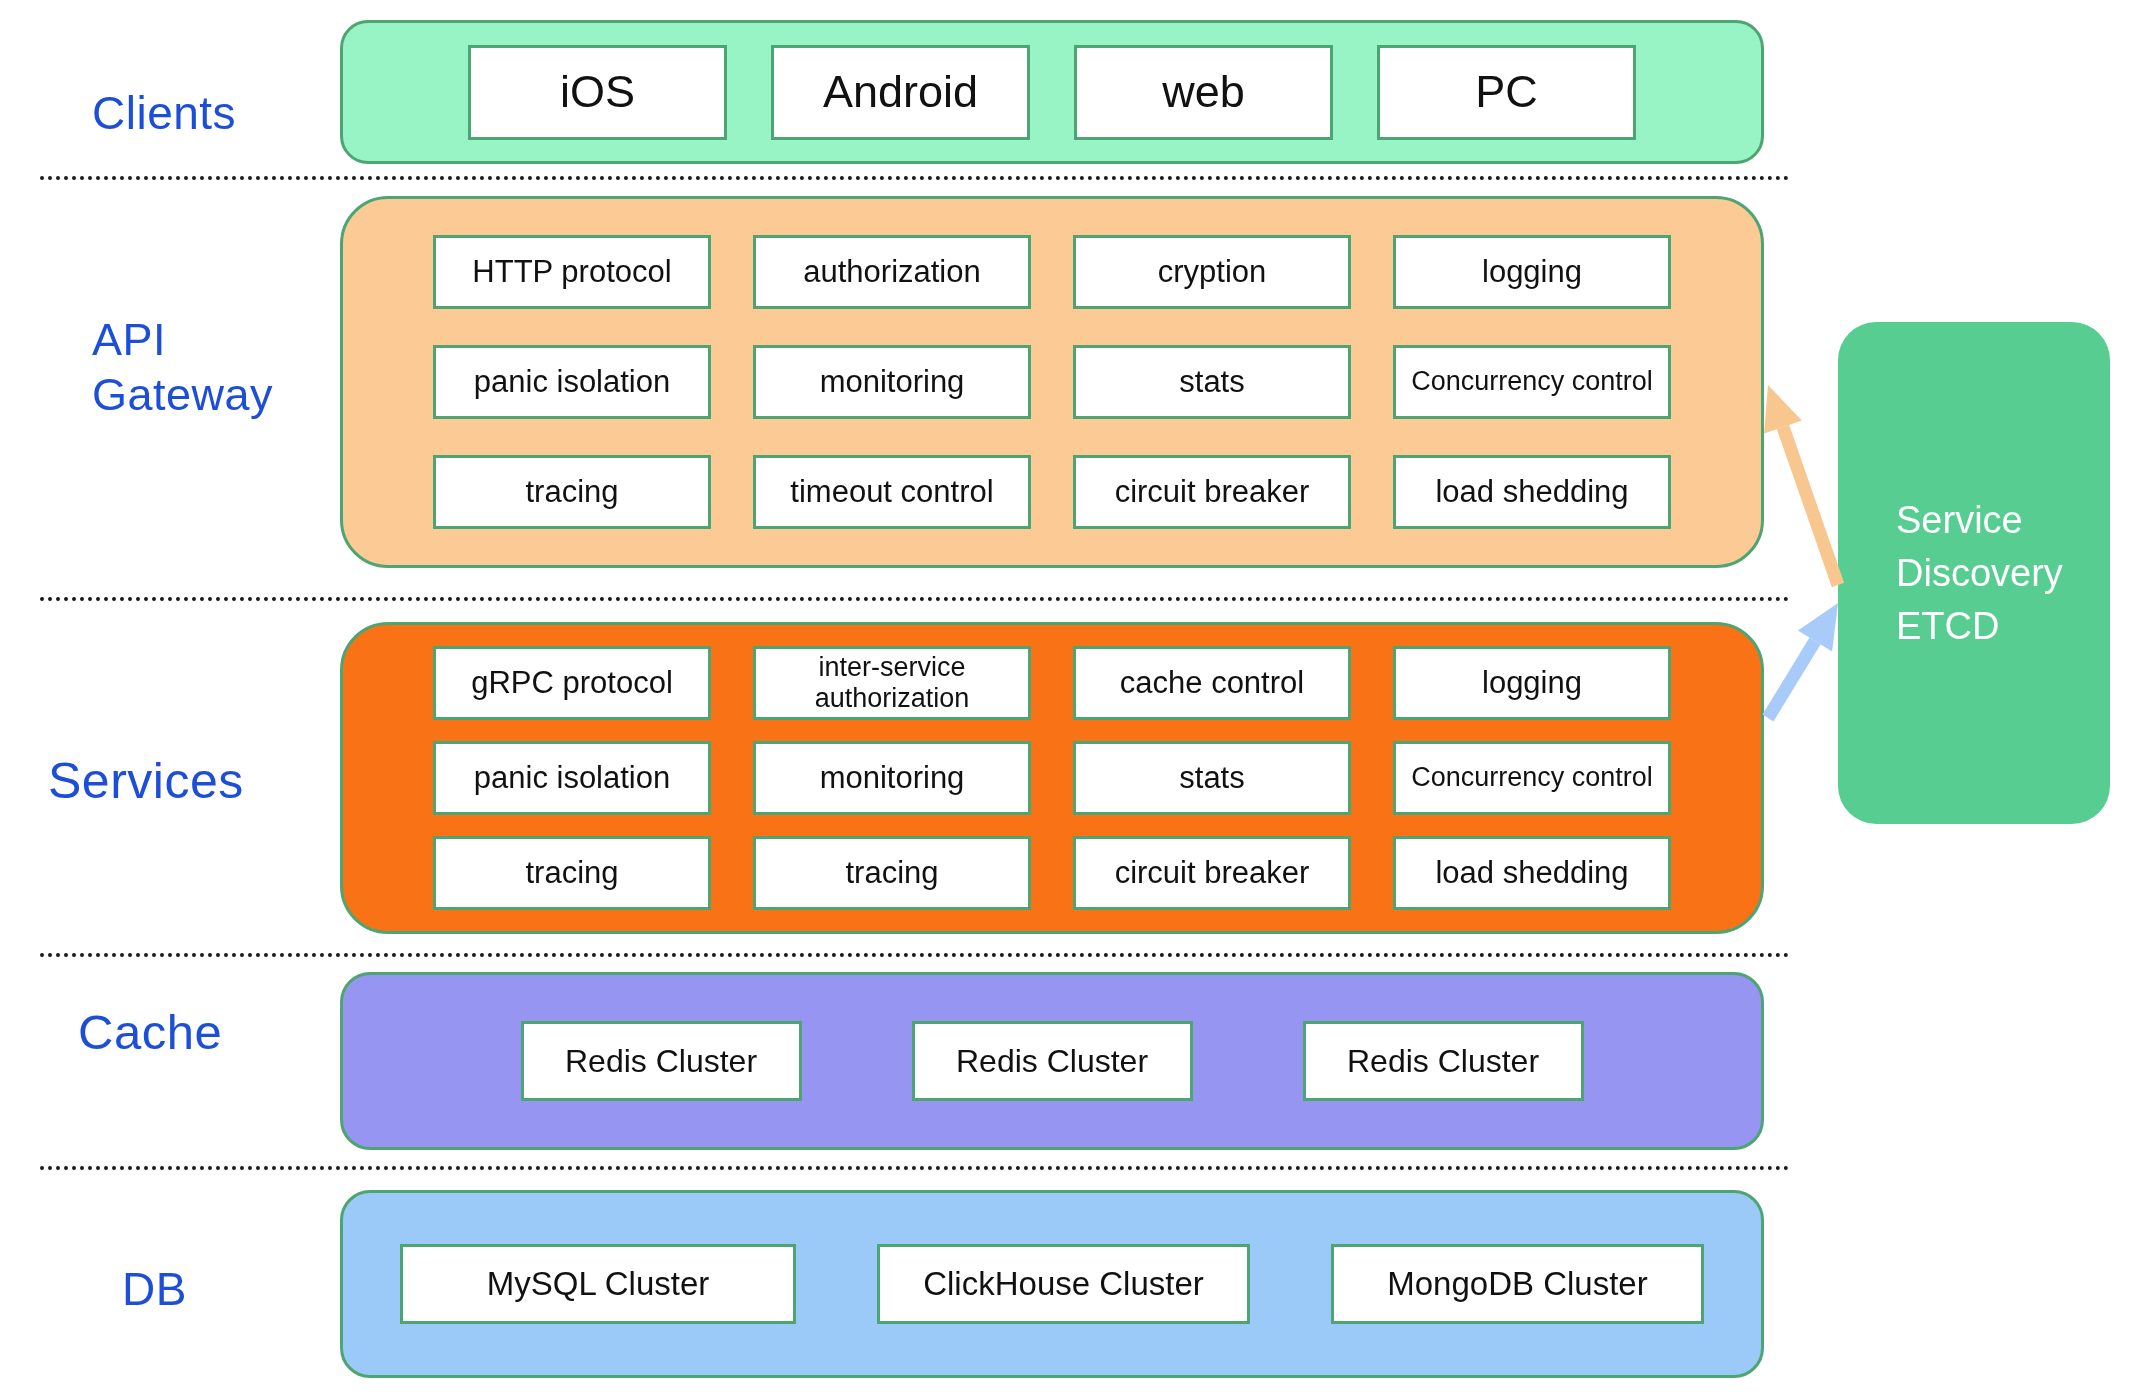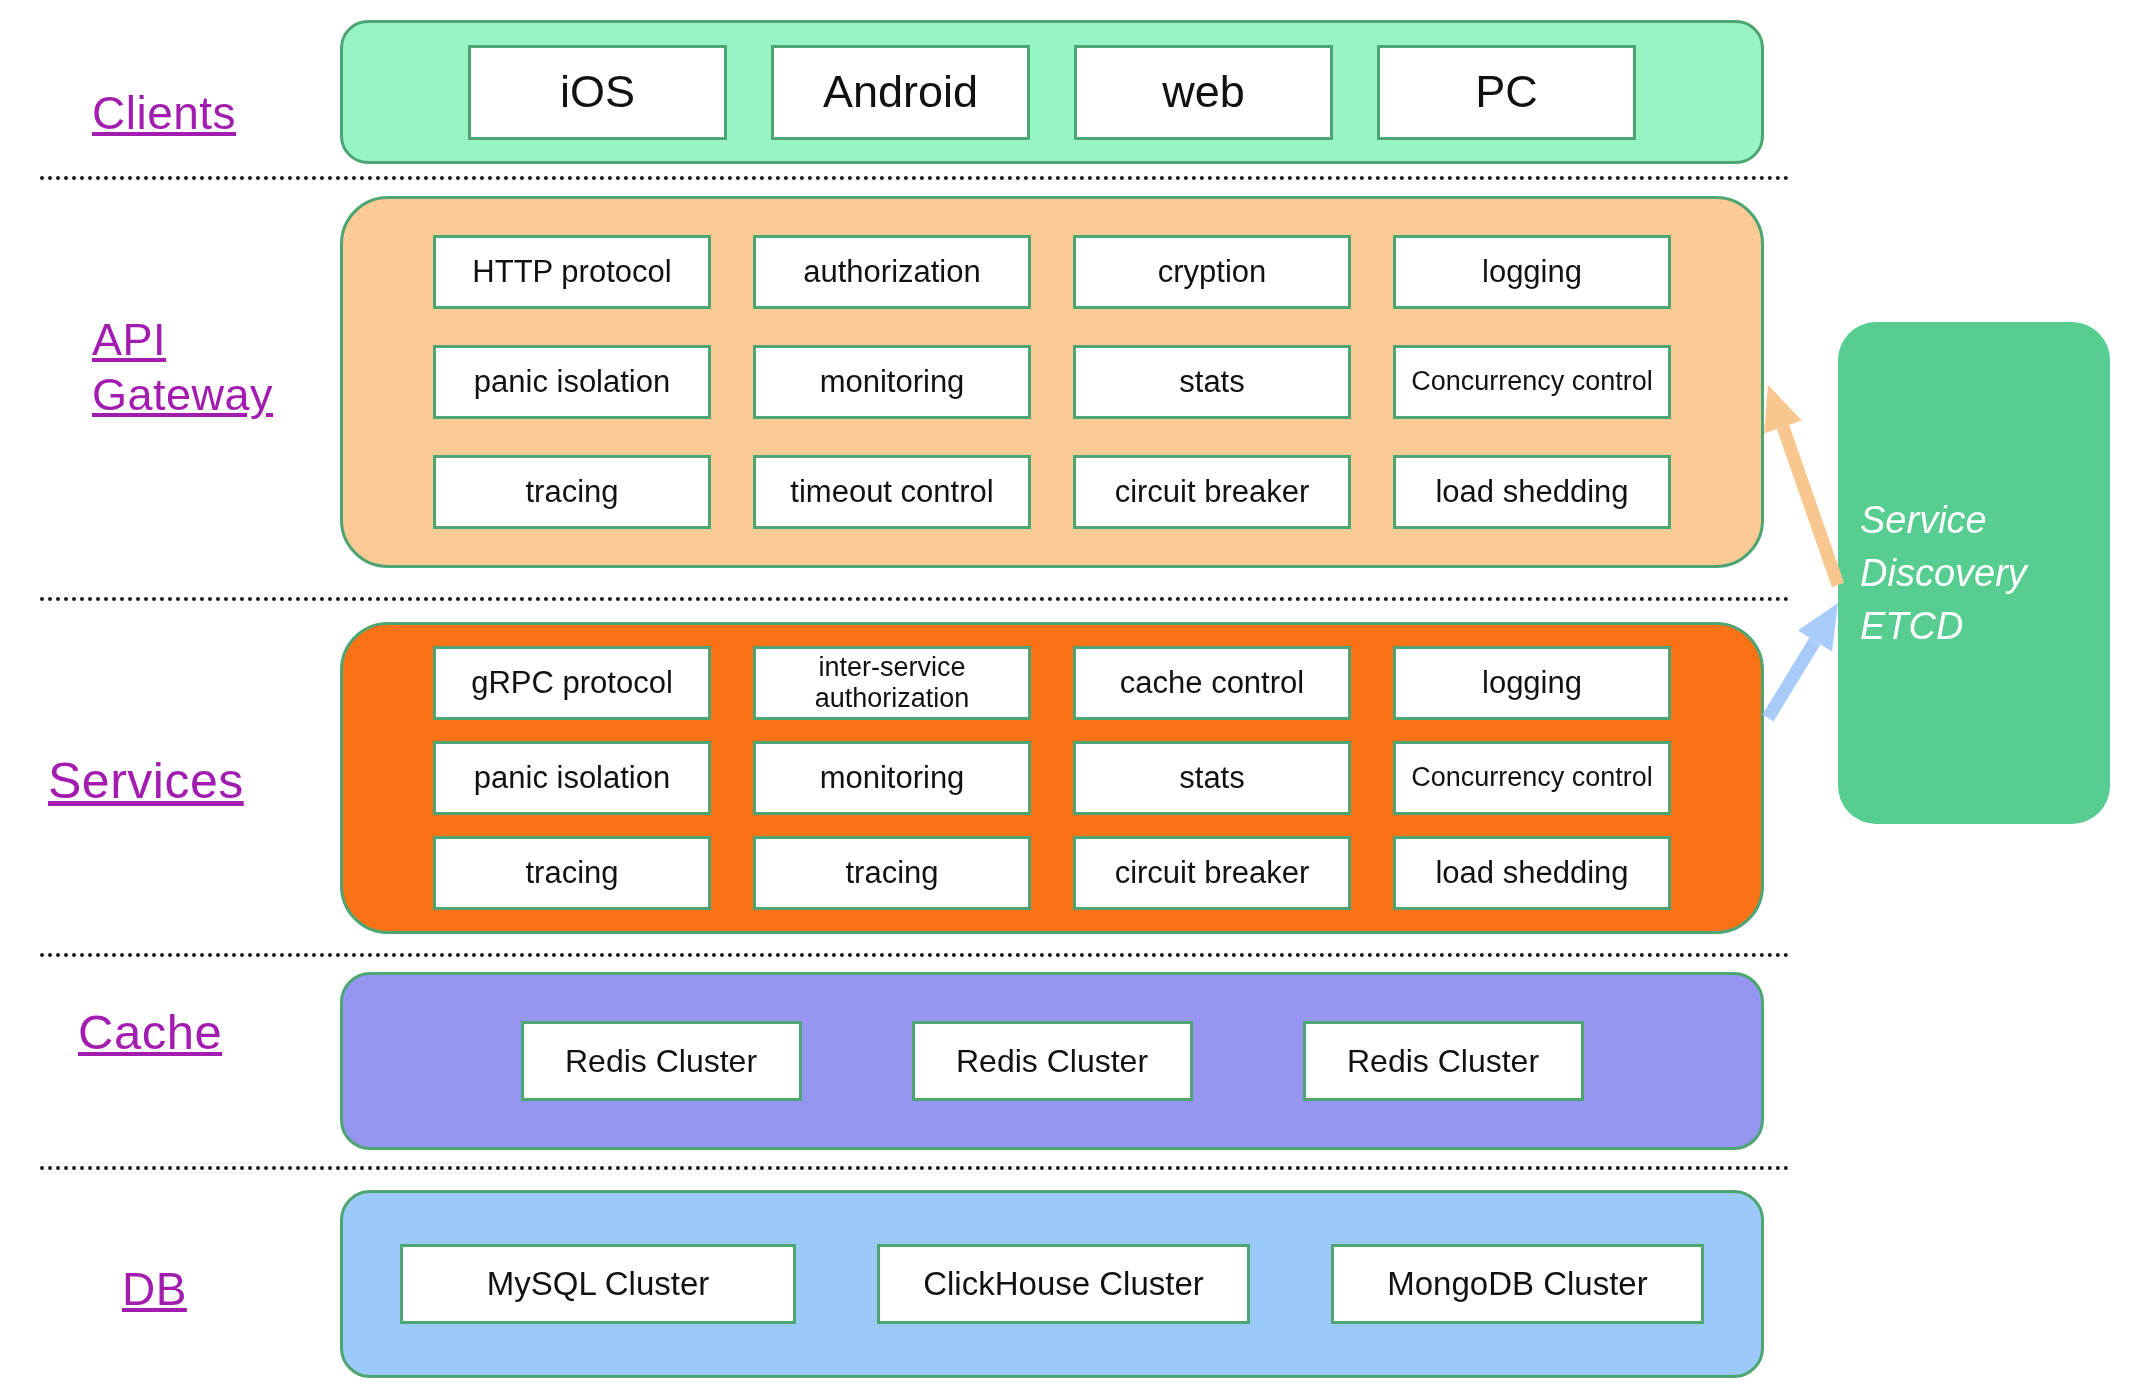--- a/index.html
+++ b/index.html
@@ -5,24 +5,23 @@
   html,body{margin:0;padding:0;}
   body{
     width:2130px;height:1394px;position:relative;overflow:hidden;
     background:#ffffff;
     font-family:"Liberation Sans", sans-serif;
     color:#1c1c1c;
   }
   .side-label{
     position:absolute;
     font-size:46px;
-    color:#a21caf;
+    color:#1d4ed8;
     letter-spacing:0.5px;
     white-space:pre-line;
-    text-decoration:underline;
   }
   #label-api{width:260px;line-height:55px;font-size:45px;}
   #label-services{font-size:50px;}
   #label-cache{font-size:49px;}
   .layer{
     position:absolute;
     box-sizing:border-box;
     border:3px solid #4CA572;
     display:flex;
   }
@@ -71,22 +70,21 @@
   }
   #divider-1{top:176px;}
   #divider-2{top:597px;}
   #divider-3{top:953px;}
   #divider-4{top:1166px;}
   #etcd-panel{
     position:absolute;left:1838px;top:322px;width:272px;height:502px;
     border-radius:38px;background:#57CD92;
     box-sizing:border-box;
     display:flex;align-items:center;
-    padding-left:22px;
-    font-style:italic;
+    padding-left:58px;
   }
   #etcd-panel .panel-text{
     color:#ffffff;
     font-size:38px;
     line-height:53px;
     width:200px;
   }
   #arrow-overlay{
     position:absolute;left:0;top:0;width:2130px;height:1394px;
     pointer-events:none;

